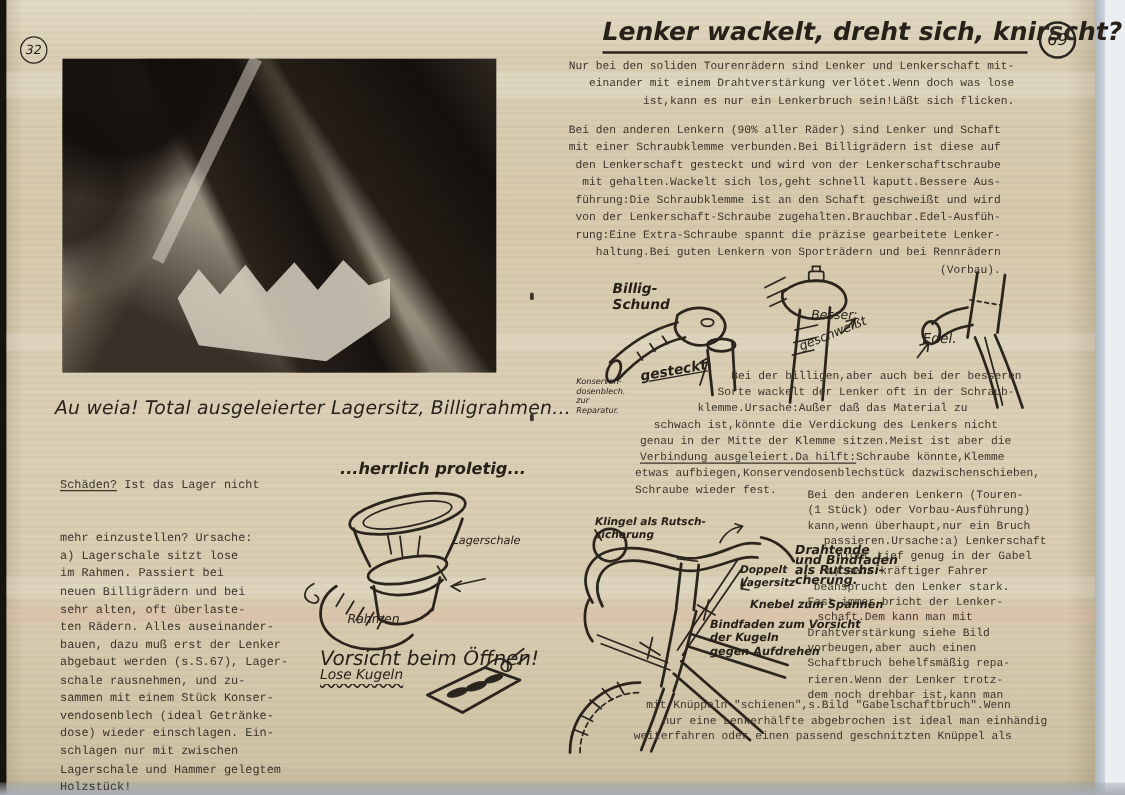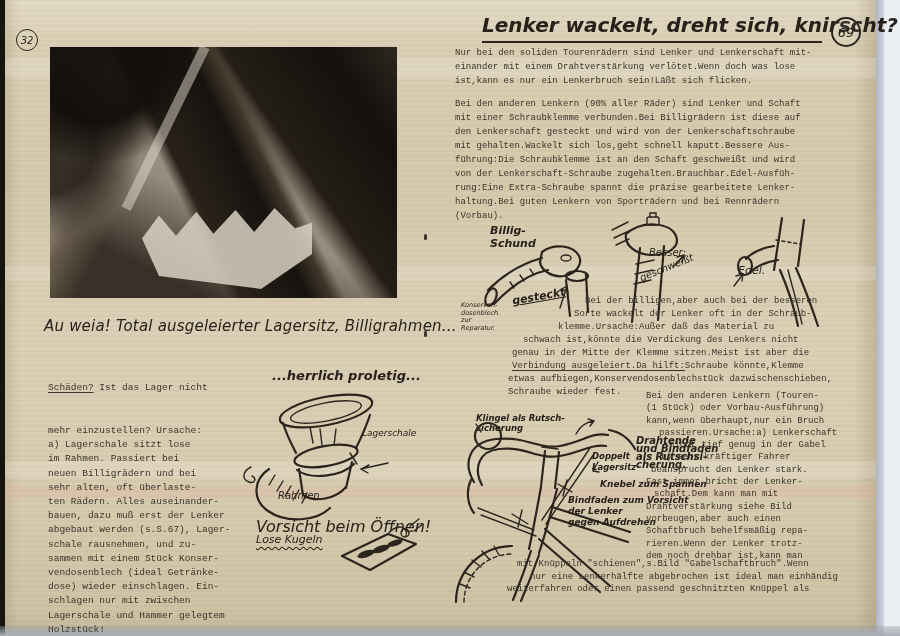--- a/index.html
+++ b/index.html
@@ -21,21 +21,21 @@
   .pnum{position:absolute;border:2px solid #2a251f;border-radius:50%;display:flex;
         align-items:center;justify-content:center;font-family:"DejaVu Sans",sans-serif;
         font-style:italic;color:#221d17;background:rgba(255,255,255,.06);}
   .abs{position:absolute;}
   svg{position:absolute;overflow:visible;}
   .sk{stroke:#2b251e;fill:none;stroke-width:2.2;stroke-linecap:round;stroke-linejoin:round;}
   .skt{stroke:#2b251e;fill:none;stroke-width:1.4;stroke-linecap:round;}
   
   #leftcol{left:48px;top:353px;width:215px;font-size:9.5px;line-height:14.2px;}
   
-  #para1,#para2{left:455px;font-size:9px;line-height:14px;}
+  #para1,#para2{left:455px;font-size:9px;line-height:14px;text-align:right;}
   #para3a,#para3line,#para3b{left:455px;font-size:9px;line-height:13px;}
   #para3a .tline:nth-child(1){padding-left:130px}
   #para3a .tline:nth-child(2){padding-left:119px}
   #para3a .tline:nth-child(3){padding-left:103px}
   #para3a .tline:nth-child(4){padding-left:68px}
   #para3a .tline:nth-child(5){padding-left:57px}
   #para3b .tline{padding-left:53px}
   #para4{left:646px;top:390px;font-size:9px;line-height:12.3px;}
   #para4 .tline:nth-child(4){padding-left:13px}
   #para4 .tline:nth-child(5){padding-left:23px}
@@ -210,16 +210,16 @@
     <path class="skt" d="M 30 120 L 86 142 M 33 127 L 88 148"></path>
     <path class="skt" d="M 64 126 l 16 10 M 74 122 l -4 17"></path>
     <path class="skt" d="M 110 96 l 14 8 M 119 92 l -4 16"></path>
     <path class="skt" d="M 150 74 l -5 9 M 145 83 l 6 1 M 145 83 l 1 -6"></path>
     <path class="skt" d="M 128 46 C 132 38 138 34 146 33 M 146 33 l -6 -2 M 146 33 l -4 5"></path>
   </svg>
   <div class="abs hand" style="left:476px;top:413px;font-size:8.5px;line-height:10px;font-weight:bold"><div class="tline">Klingel als Rutsch-</div><div class="tline">sicherung</div></div>
   <div class="abs hand" style="left:636px;top:437px;font-size:10px;line-height:8px;font-weight:bold"><div class="tline">Drahtende</div><div class="tline">und Bindfaden</div><div class="tline">als Rutschsi-</div><div class="tline">cherung.</div></div>
   <div class="abs hand" style="left:592px;top:451px;font-size:8.5px;line-height:11px;font-weight:bold"><div class="tline">Doppelt</div><div class="tline">Lagersitz</div></div>
   <div class="abs hand" style="left:600px;top:479px;font-size:9px;font-weight:bold">Knebel zum Spannen</div>
-  <div class="abs hand" style="left:568px;top:495px;font-size:9px;line-height:11px;font-weight:bold"><div class="tline">Bindfaden zum Vorsicht</div><div class="tline">der Lenker</div><div class="tline">gegen Aufdrehen</div></div>
+  <div class="abs hand" style="left:568px;top:495px;font-size:9px;line-height:11px;font-weight:bold"><div class="tline">Bindfaden zum Vorsicht</div><div class="tline">der Kugeln</div><div class="tline">gegen Aufdrehen</div></div>
 
   <div id="closing" class="abs tw"><div class="tline">mit Knüppeln "schienen",s.Bild "Gabelschaftbruch".Wenn</div><div class="tline">nur eine Lenkerhälfte abgebrochen ist ideal man einhändig</div><div class="tline">weiterfahren oder einen passend geschnitzten Knüppel als</div></div>
 </div>
 
 </body></html>

